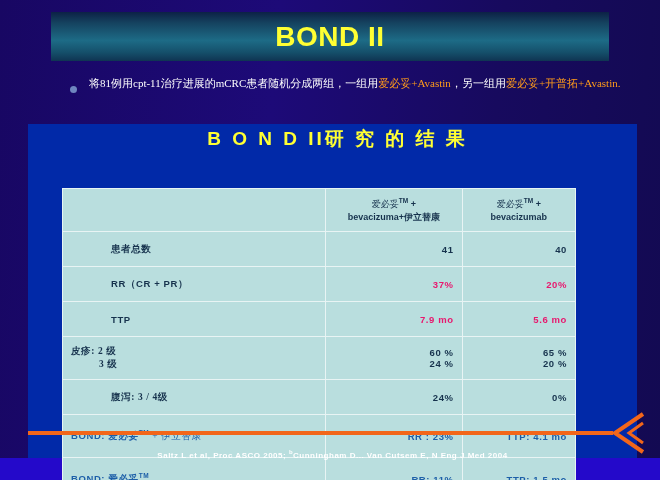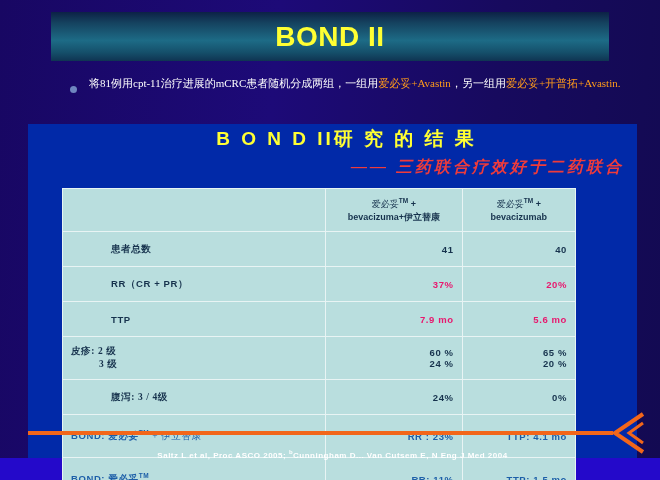--- a/index.html
+++ b/index.html
@@ -41,21 +41,21 @@
     width:7px;height:7px;border-radius:50%;background:#6f86c0;
     margin-top:10px;margin-right:12px;flex:0 0 auto;
   }
   #bullet .txt{
     color:#ffffff;font-size:11px;line-height:1.42;
     font-family:"Liberation Serif","DejaVu Serif",serif;
   }
   #bullet .org{color:#ff9b1a;}
   
   #zh-head{
-    position:absolute;left:28px;top:126px;width:609px;text-align:center;margin-left:9px;
+    position:absolute;left:28px;top:126px;width:609px;text-align:center;
   }
   #zh-head .l1{
     color:#ffff33;font-size:19px;font-weight:bold;letter-spacing:3px;
     font-family:"Liberation Sans",sans-serif;
     padding-left:10px;
   }
   #zh-head .l2{
     color:#ef3b3b;font-size:16px;font-weight:bold;font-style:italic;
     letter-spacing:3px;margin-top:5px;text-align:right;padding-right:22px;
     font-family:"Liberation Serif","DejaVu Serif",serif;
@@ -114,21 +114,20 @@
     <span class="ttl">BOND II</span>
   </div>
 
   <div id="bullet">
     <span class="dot"></span>
     <span class="txt"><span>将81例用cpt-11治疗进展的mCRC患者随机分成两组，一组用</span><span class="org">爱必妥+Avastin</span><span>，另一组用</span><span class="org">爱必妥+开普拓+Avastin.</span></span>
   </div>
 
   <div id="zh-head">
     <div class="l1">B O N D  II研 究 的 结 果</div>
-    <div class="l2">—— 三药联合疗效好于二药联合</div>
   </div>
 
   <table id="tbl">
     <tbody>
         <tr class="hdr">
       <td class="blank"></td>
       <td>
         <span class="zh">爱必妥</span><sup>TM</sup>
         <span>+</span><br>
         <span>bevacizuma+伊立替康</span>

